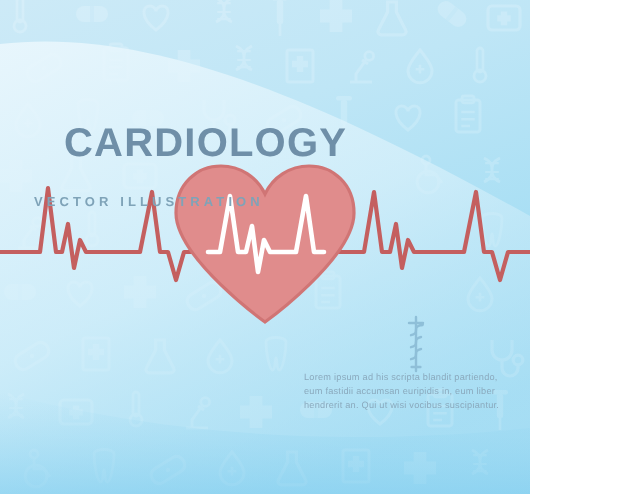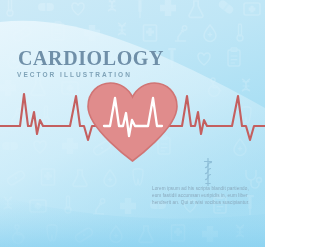--- a/index.html
+++ b/index.html
@@ -25,27 +25,27 @@
     pointer-events:none;
   }
   .swoosh svg{display:block;width:100%;height:100%;}
 
   
   .title-block{
     position:absolute;left:16px;top:46px;
     z-index:6;
   }
   .title{
-    margin:2px;
+    margin:16px;
     font-size:20px;
     line-height:20px;
     font-weight:bold;
     letter-spacing:.6px;
     color:#6f8fa8;
-    font-family:Liberation Serif, serif;
+    font-family:Liberation Sans, sans-serif;
   }
   .subtitle{
     margin:3px 0 0 1px;
     font-size:6.5px;
     line-height:8px;
     font-weight:bold;
     letter-spacing:2.05px;
     color:#7fa3b8;
     font-family:"Liberation Sans", sans-serif;
   }

